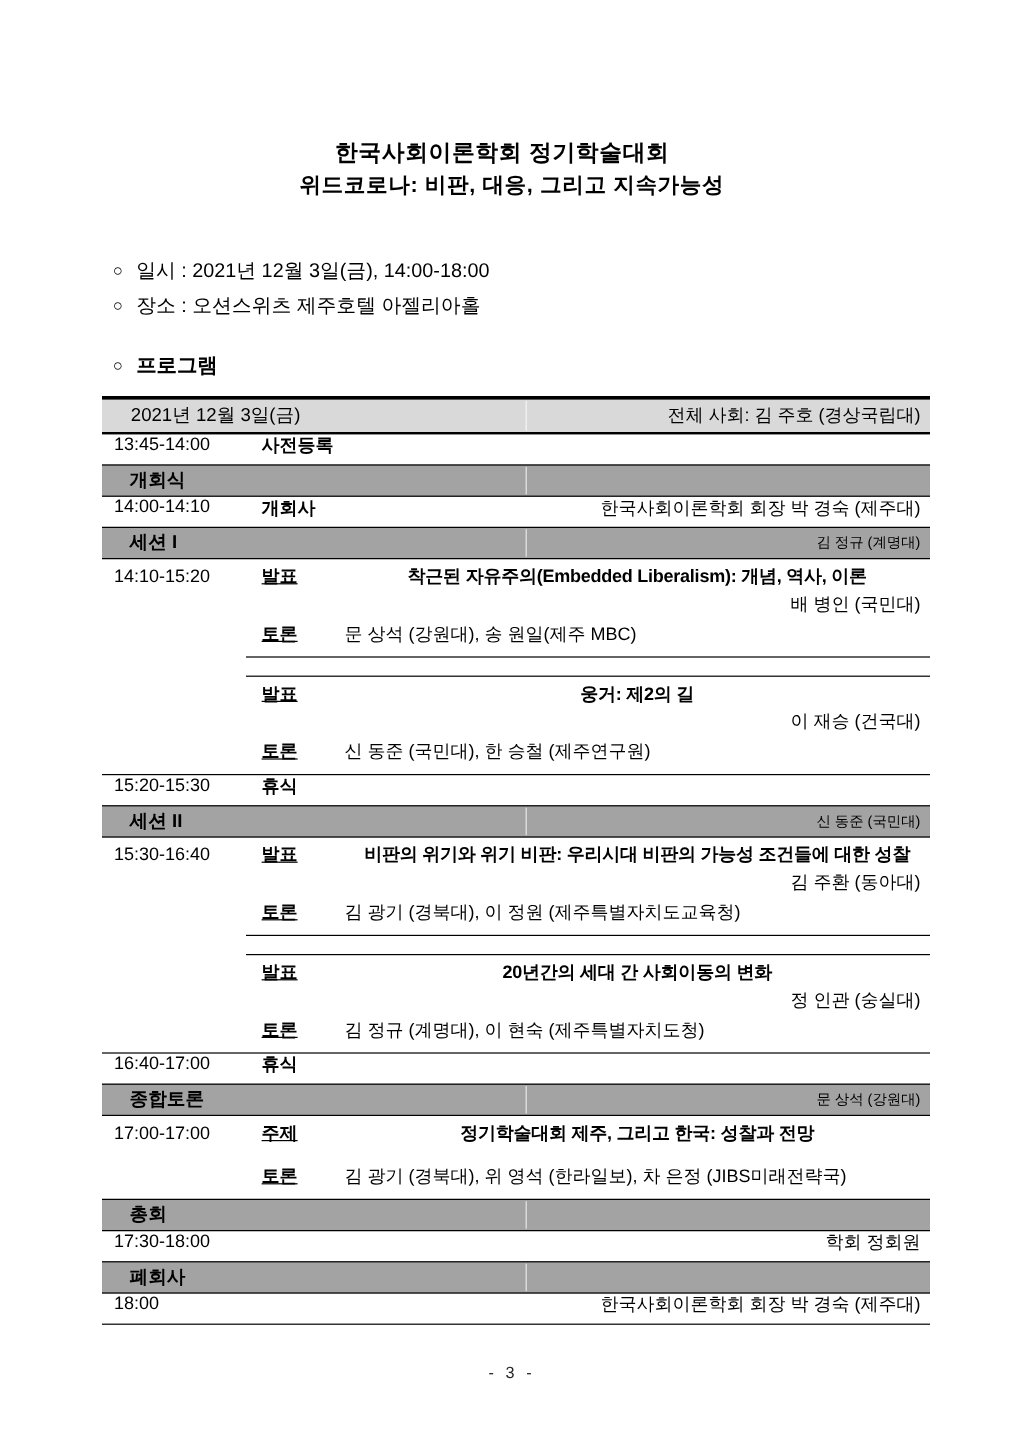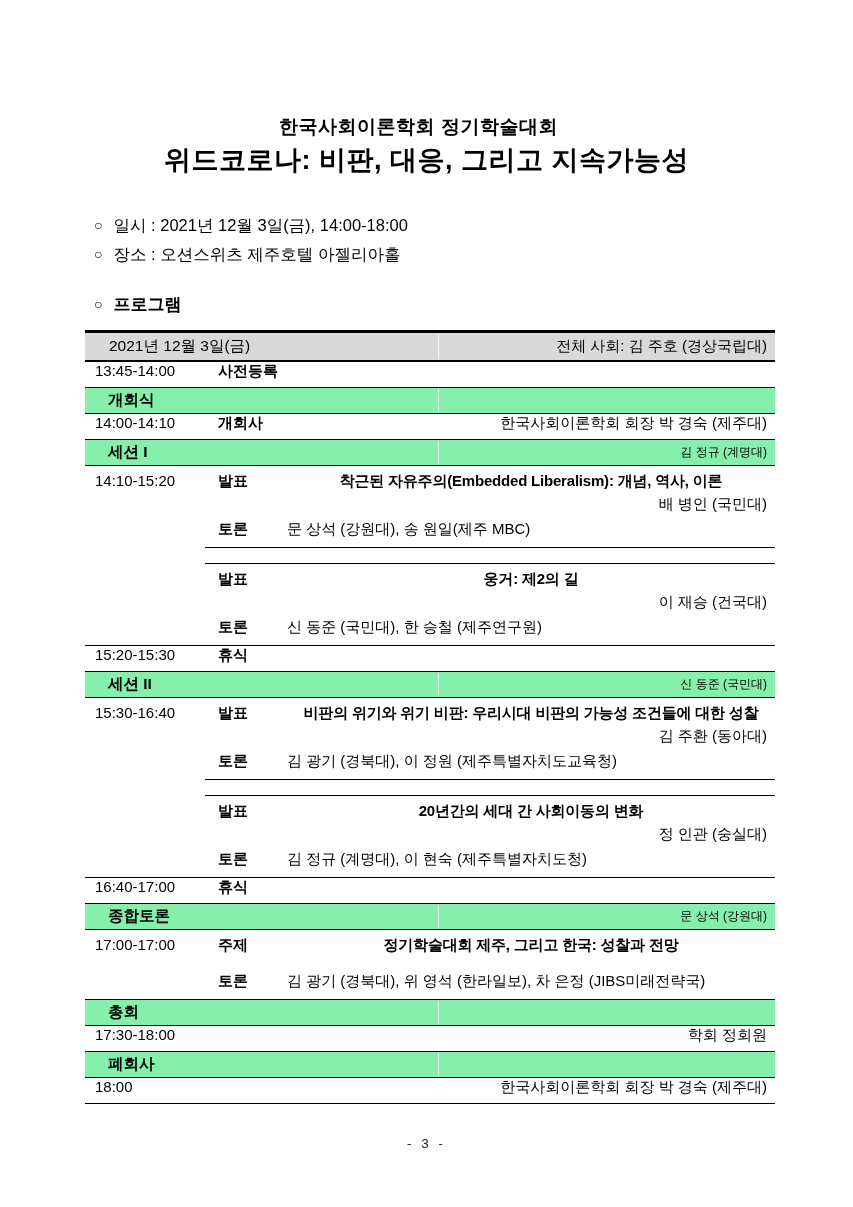--- a/index.html
+++ b/index.html
@@ -1,51 +1,51 @@
 <!DOCTYPE html>
 <html><head>
 <meta charset="utf-8">
 <style>
   html,body{margin:0;padding:0;background:#ffffff;}
   .page{position:relative;width:853px;height:1207px;background:#fff;
         font-family:"Liberation Sans","DejaVu Sans",sans-serif;color:#000;overflow:hidden;}
   .doc-title1{position:absolute;top:114px;left:0;right:16px;text-align:center;
               font-size:19px;font-weight:bold;letter-spacing:.5px;}
   .doc-title2{position:absolute;top:142px;left:0;right:0;text-align:center;
-              font-size:27px;font-weight:bold;letter-spacing:.5px;}
+              font-size:18px;font-weight:bold;letter-spacing:.5px;}
   .info-block{position:absolute;top:215px;left:94px;}
   .info-line{display:flex;align-items:center;font-size:16.5px;height:22px;margin-bottom:7px;}
   .bullet{font-size:14px;margin-right:11px;position:relative;top:-1px;}
   .program-line{position:absolute;top:293px;left:94px;display:flex;align-items:center;
                 font-size:17px;font-weight:bold;}
   .program-line .bullet{font-weight:normal;}
   .program-table{position:absolute;top:330px;left:85px;width:690px;
                  border-bottom:1.6px solid #000;font-size:15px;}
   
   .row-header{position:relative;display:flex;justify-content:space-between;align-items:center;
               background:#d9d9d9;border-top:3px solid #000;border-bottom:2px solid #000;height:27px;}
   .hd-left{font-weight:normal;font-size:15.5px;padding-left:24px;}
   .hd-right{font-size:15px;padding-right:8px;}
   
   .row-section{position:relative;display:flex;justify-content:space-between;align-items:center;
-               background:#86efac;border-top:1.8px solid #000;border-bottom:1.3px solid #000;height:25px;}
+               background:#a3a3a3;border-top:1.8px solid #000;border-bottom:1.3px solid #000;height:25px;}
   .sec-title{font-weight:bold;font-size:15.5px;padding-left:23px;}
   .sec-right{font-size:12px;padding-right:8px;}
   .cell-split{position:absolute;top:1px;bottom:1px;left:353px;width:1px;
               background:rgba(255,255,255,.75);}
   
   .row-time{display:flex;align-items:flex-start;height:25px;}
   .row-time.bt{border-top:1.3px solid #000;}
   .c-time{width:120px;padding-left:10px;box-sizing:border-box;flex:none;}
   .c-label{width:82px;padding-left:13px;box-sizing:border-box;font-weight:bold;flex:none;}
   .c-right{flex:1;text-align:right;padding-right:8px;}
   
   .row-paper{padding:5px 0 8px;}
   .p-line{display:flex;align-items:baseline;line-height:20px;}
-  .c-tag{width:82px;padding-left:13px;box-sizing:border-box;font-weight:bold;flex:none;}
+  .c-tag{width:82px;padding-left:13px;box-sizing:border-box;font-weight:bold;flex:none;text-decoration:underline;}
   .c-title{flex:1;font-weight:bold;white-space:nowrap;letter-spacing:-.2px;text-align:center;}
   .c-speaker{text-align:right;padding-right:8px;height:23px;line-height:26px;}
   .p-line2{margin-top:4px;line-height:21px;}
   .p-line2.wide-gap{margin-top:15px;}
   .c-disc{flex:1;}
   
   .row-divider{margin-left:120px;height:15px;
                border-top:1.3px solid #000;border-bottom:1.3px solid #000;}
   .page-footer{position:absolute;top:1136px;left:0;right:0;text-align:center;
                font-size:13.5px;color:#222;letter-spacing:3px;}

